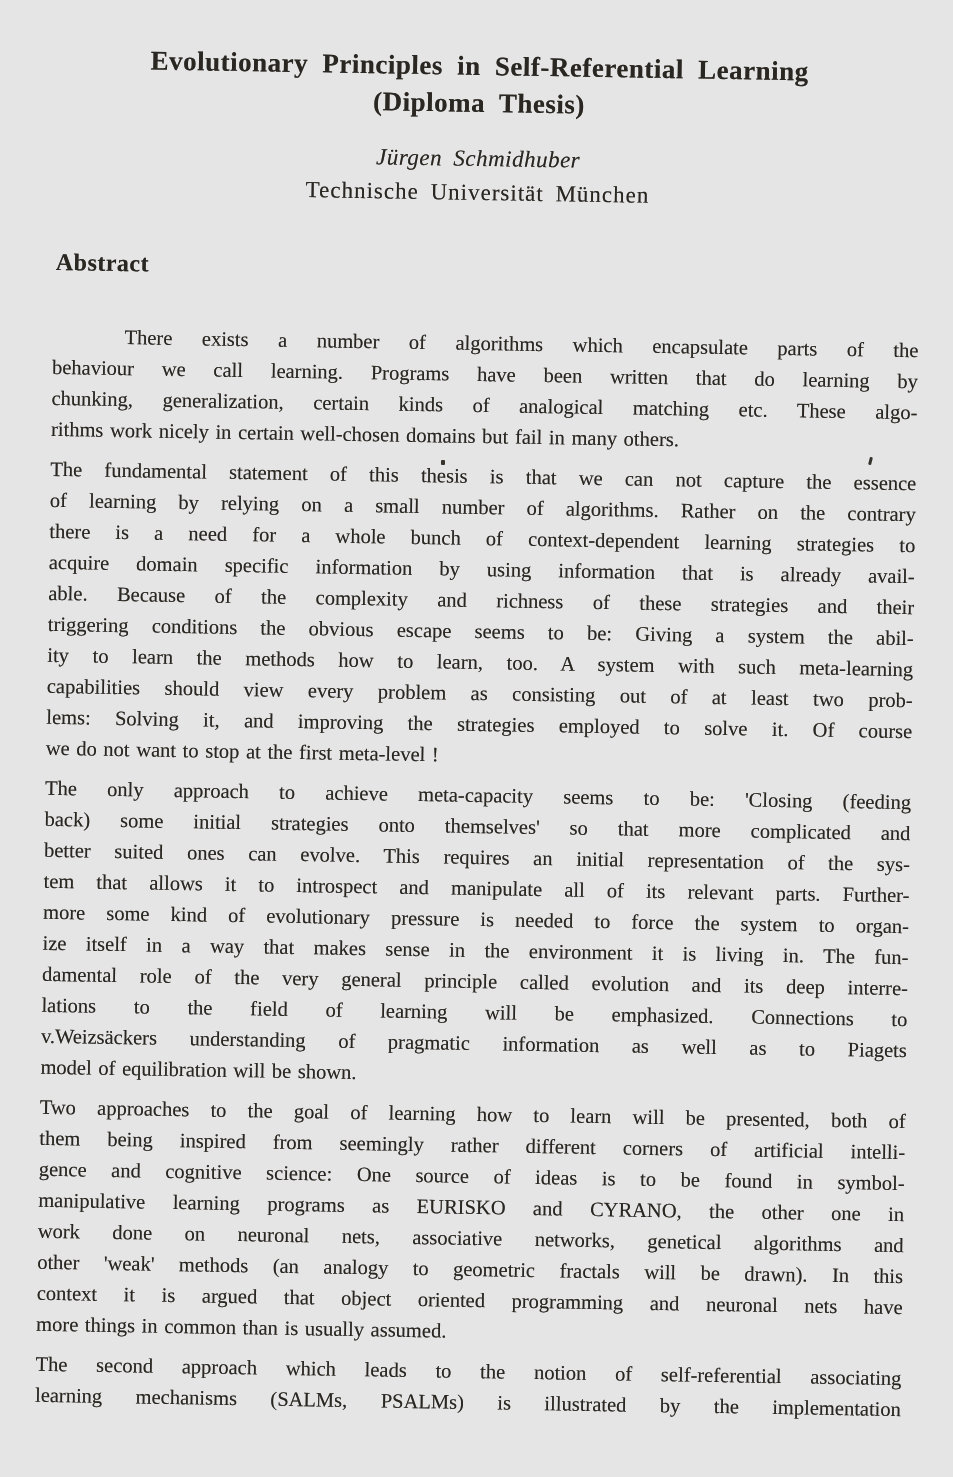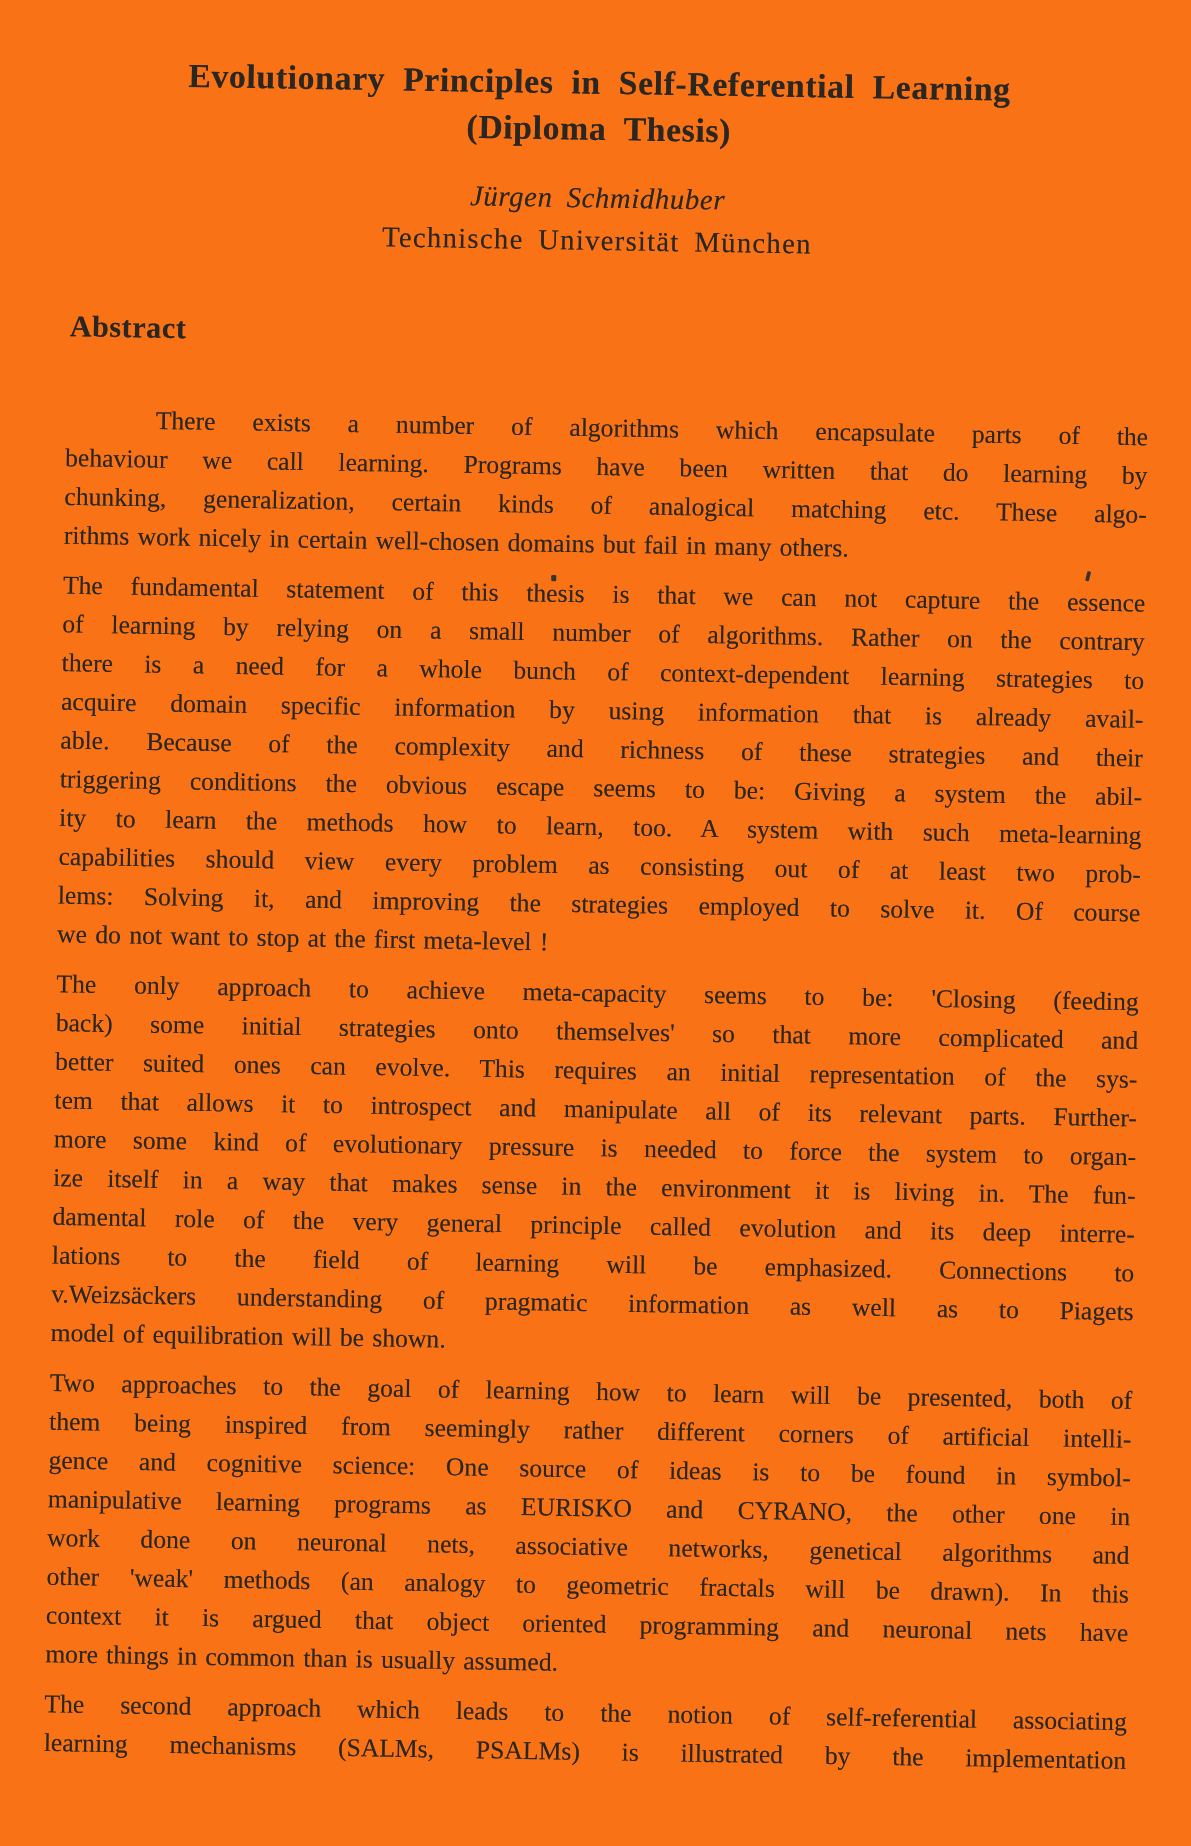--- a/index.html
+++ b/index.html
@@ -1,21 +1,21 @@
 <!DOCTYPE html>
 <html><head>
 <meta charset="utf-8">
 <style>
   html, body { margin: 0; padding: 0; background: #ffffff; }
 
   .page {
     position: relative;
     width: 953px;
     height: 1477px;
-    background: #f97316;
+    background: #e5e5e5;
     overflow: hidden;
     font-family: "Liberation Serif", "DejaVu Serif", serif;
     color: #2a2722;
   }
 
   
   .sheet {
     position: absolute;
     inset: 0;
     transform: rotate(0.95deg);

